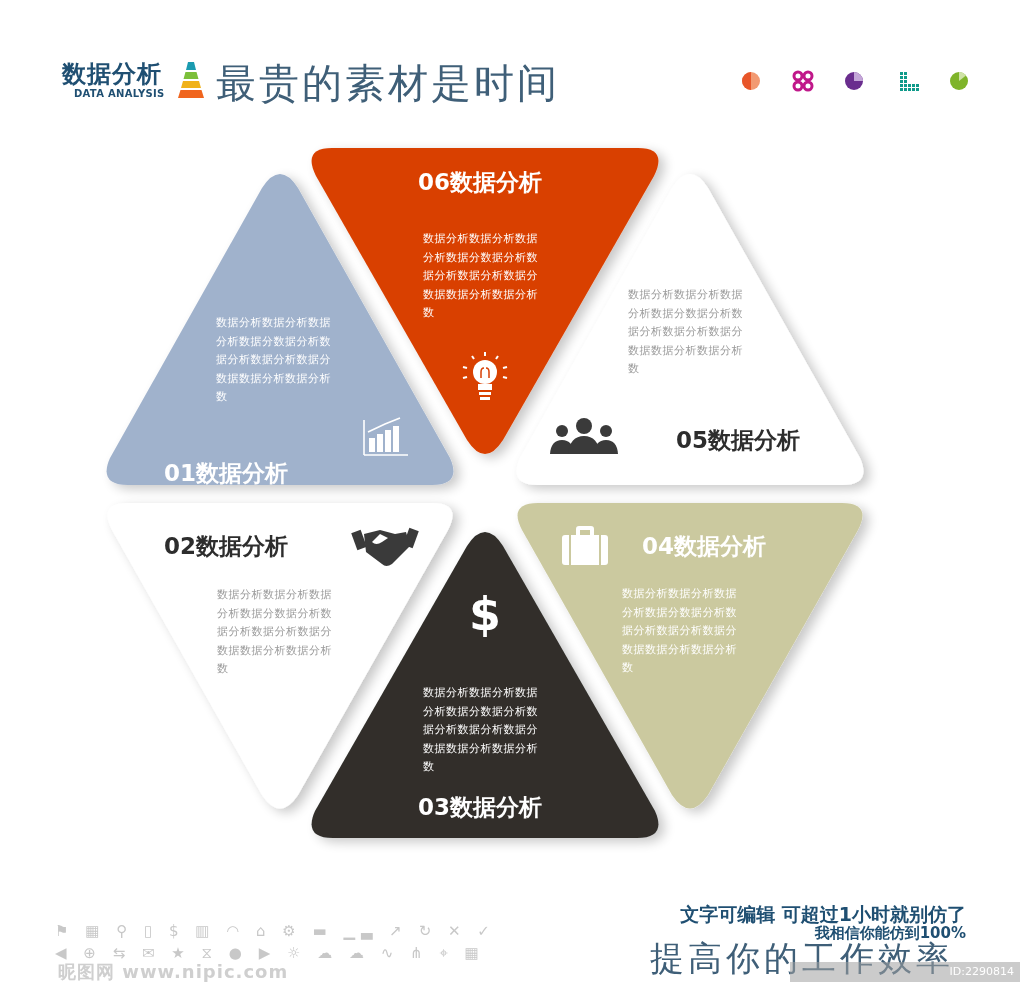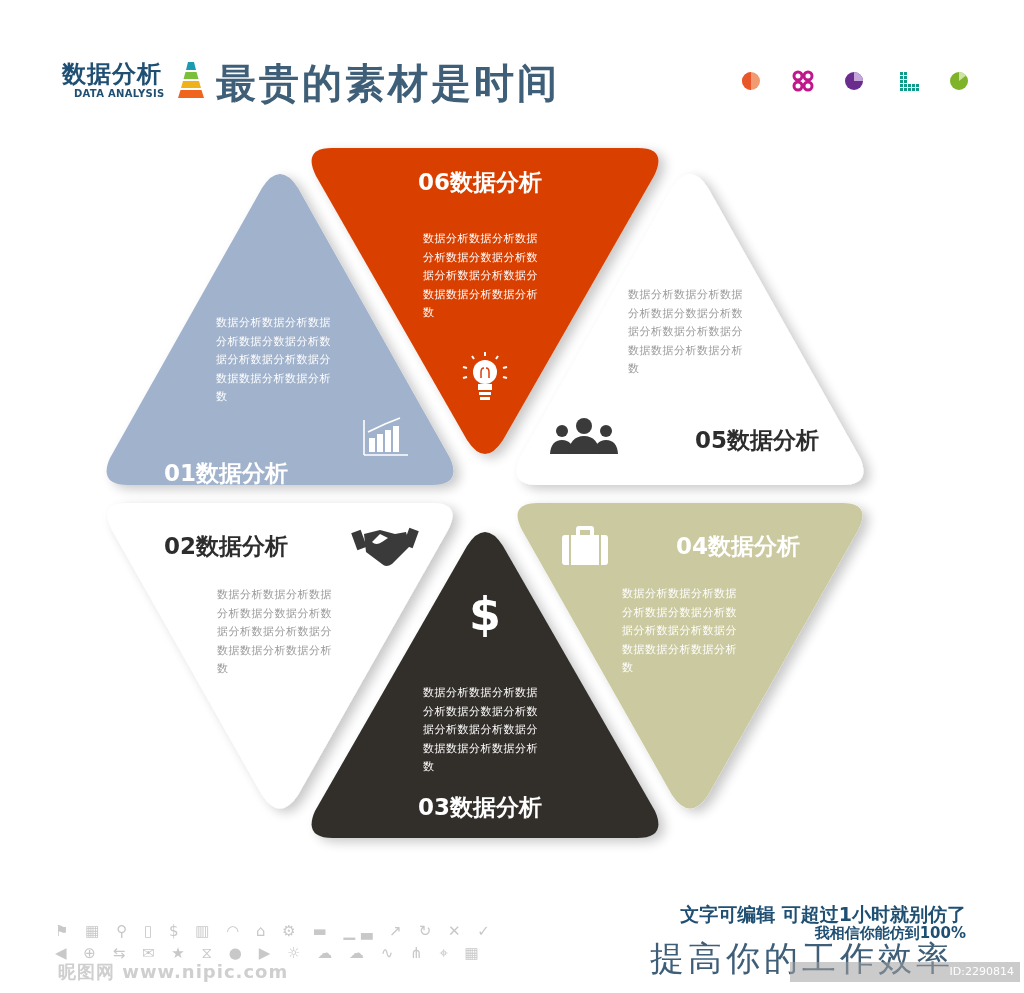--- a/index.html
+++ b/index.html
@@ -2,21 +2,21 @@
 <html><head>
 <meta charset="utf-8">
 <style>
   html, body { margin:0; padding:0; }
   body { width:1024px; height:993px; background:#ffffff; position:relative; overflow:hidden;
          font-family:"DejaVu Sans","Liberation Sans",sans-serif; }
   .abs { position:absolute; }
   .logo-cn { left:62px; top:58px; font-size:24px; font-weight:bold; color:#1f4f72; letter-spacing:1px; }
   .logo-en { left:74px; top:88px; font-size:10px; font-weight:bold; color:#1f4f72; letter-spacing:0.3px; }
   .pyramid { left:176px; top:62px; width:30px; height:36px; }
-  .headline { left:216px; top:56px; font-size:40px; color:#3f5f78; font-weight:700; letter-spacing:3px; font-family:"DejaVu Sans",sans-serif; }
+  .headline { left:216px; top:56px; font-size:40px; color:#3f5f78; font-weight:400; letter-spacing:3px; font-family:"DejaVu Sans",sans-serif; }
   .top-icons { left:740px; top:68px; width:240px; height:26px; }
   svg.diagram { position:absolute; left:0; top:0; }
   .tri-title { position:absolute; font-size:23px; font-weight:bold; white-space:nowrap; }
   .tri-body { position:absolute; width:126px; font-size:11px; line-height:18.5px; word-break:break-all; letter-spacing:0.5px;font-family:Liberation Mono, monospace; }
   .white { color:#ffffff; }
   .dark { color:#2d2d2d; }
   .grey { color:#9a9a9a; }
   .slogan1 { right:58px; top:880px; font-size:15px; font-weight:bold; color:#1f4f72;margin-top:44px; }
   .slogan2 { right:58px; top:902px; font-size:19px; font-weight:bold; color:#1f4f72; }
   .slogan3 { left:650px; top:928px; font-size:34px; color:#3f5f78; font-weight:200; letter-spacing:4px;margin-top:8px; }
@@ -156,26 +156,26 @@
   </g>
 </svg>
 
 <div class="tri-title white" style="left:418px; top:167px;">06数据分析</div>
 <div class="tri-body white" style="left:423px; top:230px;">数据分析数据分析数据分析数据分数据分析数据分析数据分析数据分数据数据分析数据分析数</div>
 
 <div class="tri-body white" style="left:216px; top:314px;">数据分析数据分析数据分析数据分数据分析数据分析数据分析数据分数据数据分析数据分析数</div>
 <div class="tri-title white" style="left:164px; top:433px;margin-top:25px;">01数据分析</div>
 
 <div class="tri-body grey" style="left:628px; top:286px;">数据分析数据分析数据分析数据分数据分析数据分析数据分析数据分数据数据分析数据分析数</div>
-<div class="tri-title dark" style="left:676px; top:425px;margin-left:19px;">05数据分析</div>
+<div class="tri-title dark" style="left:676px; top:425px;">05数据分析</div>
 
 <div class="tri-title dark" style="left:164px; top:531px;">02数据分析</div>
 <div class="tri-body grey" style="left:217px; top:586px;">数据分析数据分析数据分析数据分数据分析数据分析数据分析数据分数据数据分析数据分析数</div>
 
-<div class="tri-title white" style="left:676px; top:531px;">04数据分析</div>
+<div class="tri-title white" style="left:642px; top:531px;">04数据分析</div>
 <div class="tri-body white" style="left:622px; top:585px;">数据分析数据分析数据分析数据分数据分析数据分析数据分析数据分数据数据分析数据分析数</div>
 
 <div class="tri-body white" style="left:423px; top:684px;">数据分析数据分析数据分析数据分数据分析数据分析数据分析数据分数据数据分析数据分析数</div>
 <div class="tri-title white" style="left:418px; top:792px;">03数据分析</div>
 
 <div class="abs icon-row" style="top:922px;">⚑ ▦ ⚲ ▯ $ ▥ ◠ ⌂ ⚙ ▬ ▁▃ ↗ ↻ ✕ ✓</div>
 <div class="abs icon-row" style="top:944px;">◀ ⊕ ⇆ ✉ ★ ⧖ ● ▶ ☼ ☁ ☁ ∿ ⋔ ⌖ ▦</div>
 <div class="abs site">昵图网 www.nipic.com</div>
 
 <div class="abs slogan1">我相信你能仿到100%</div>

